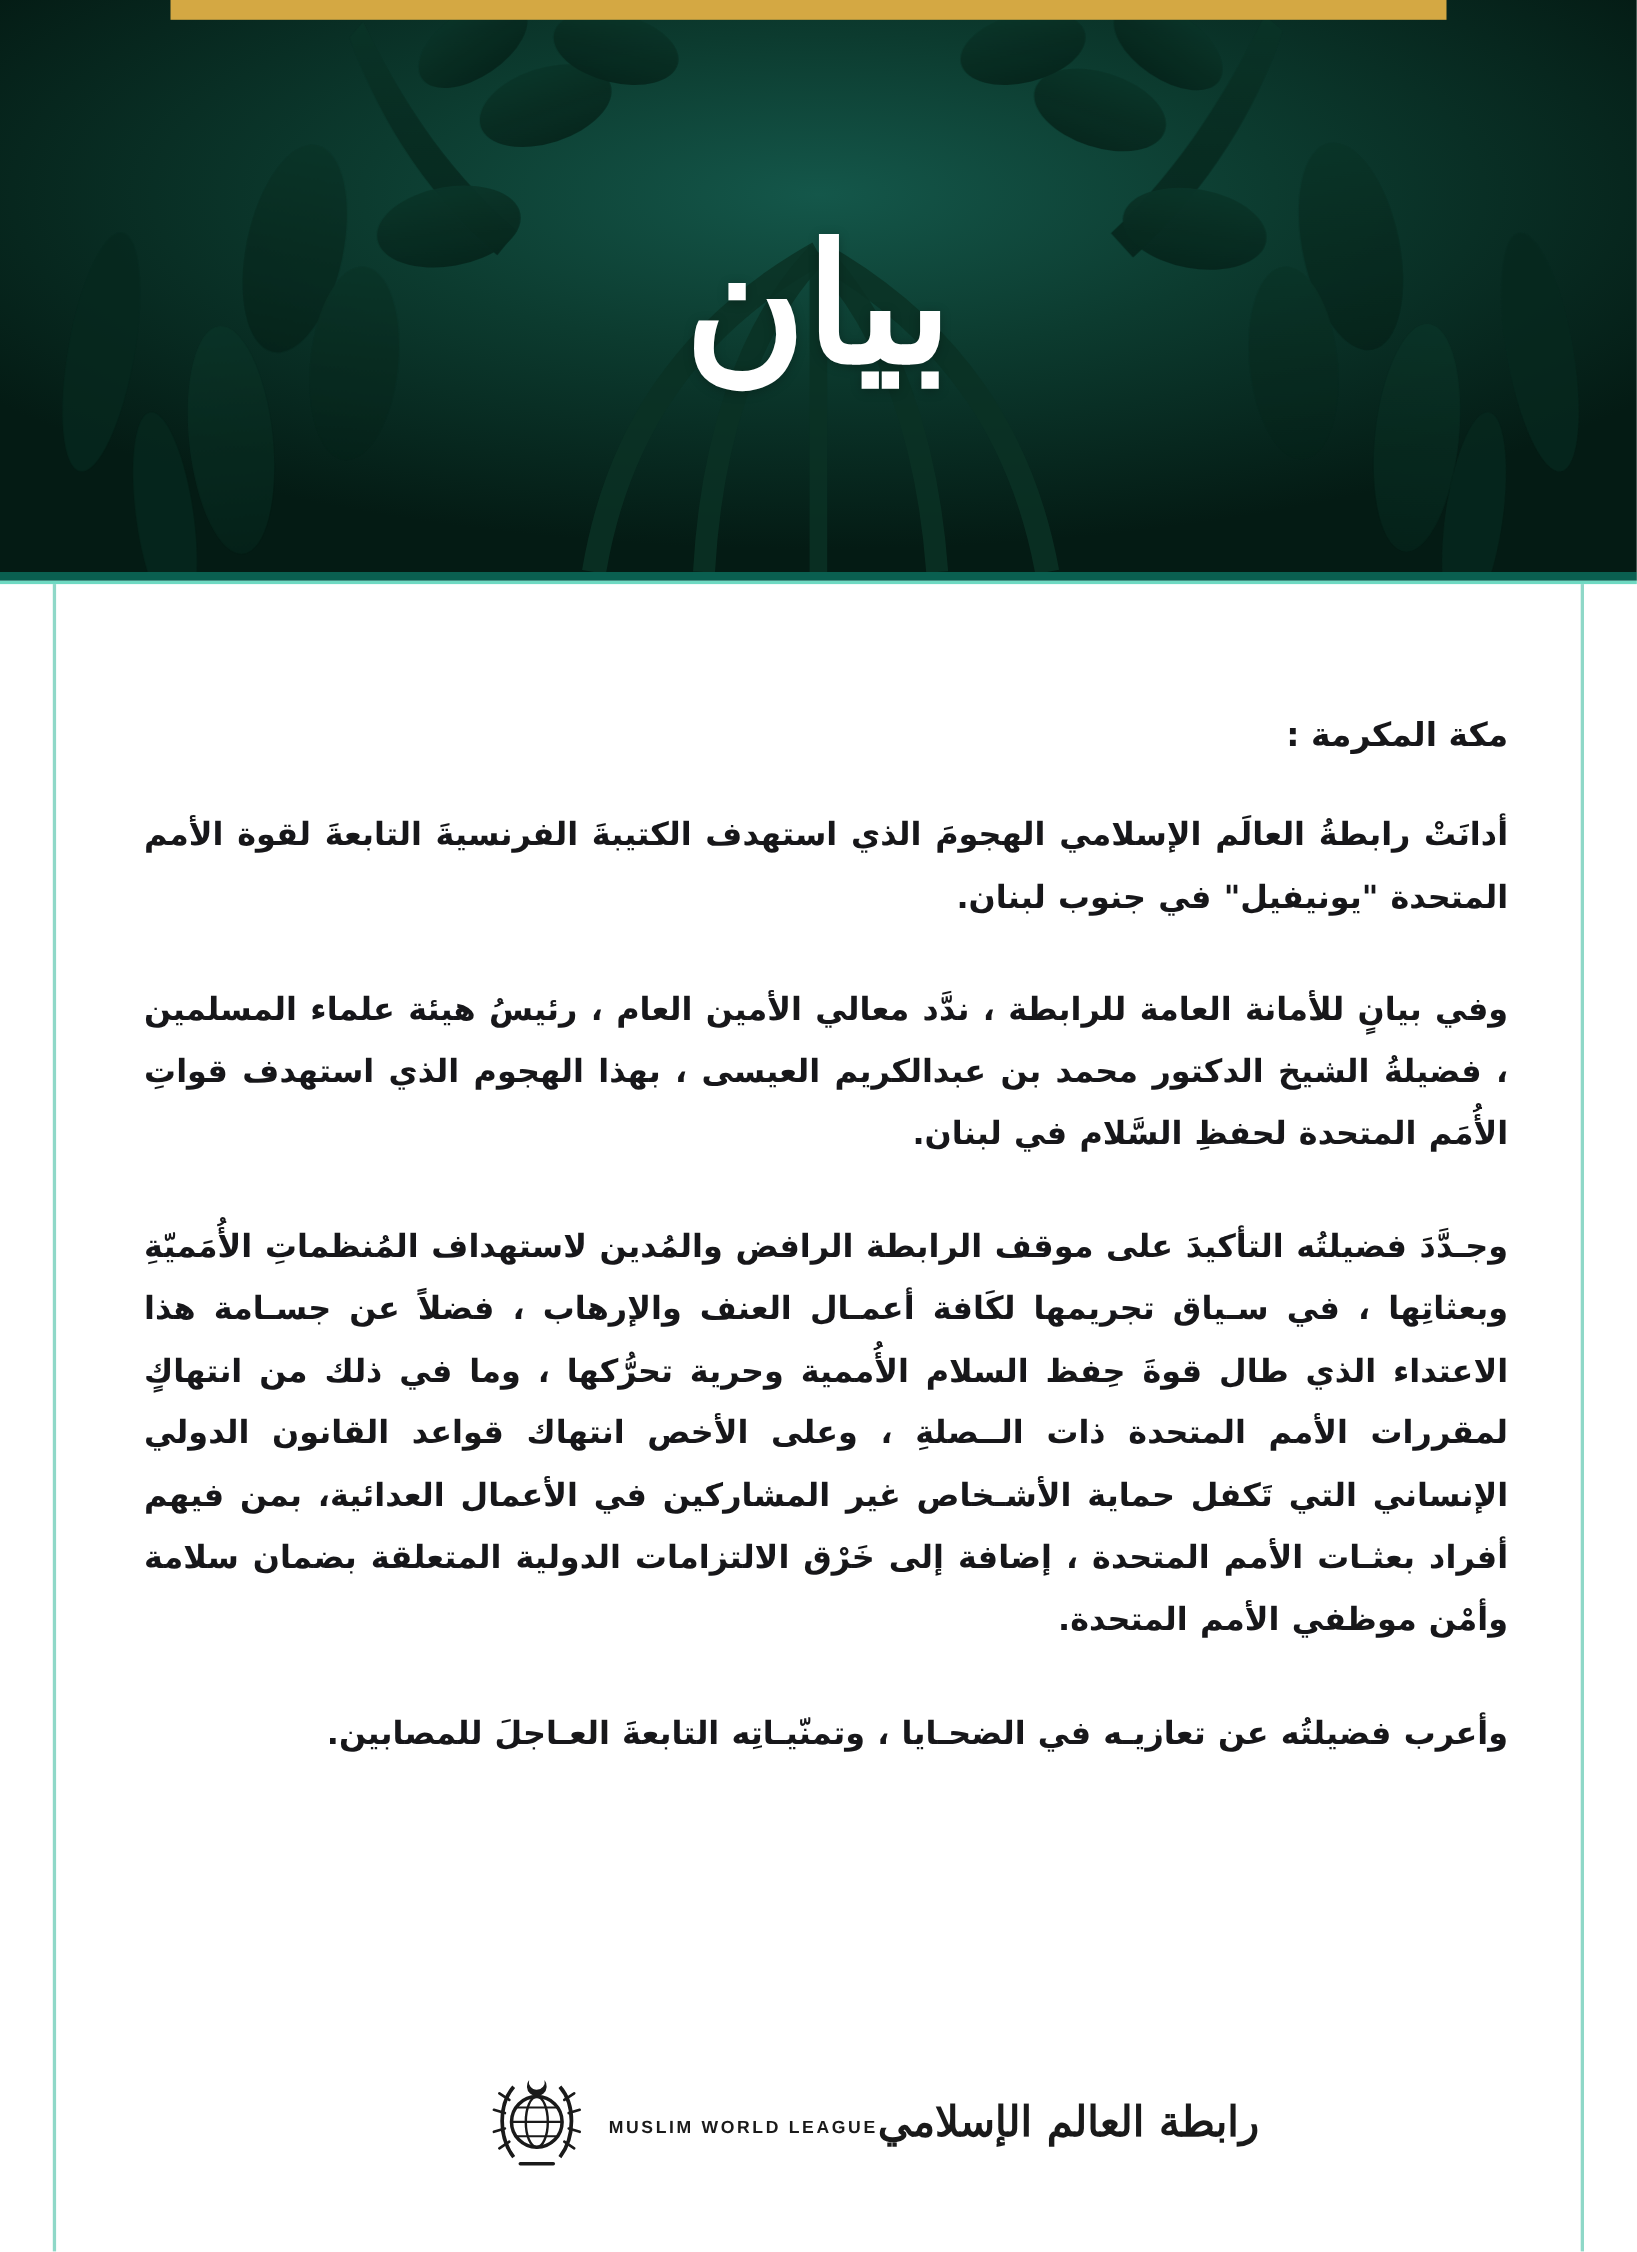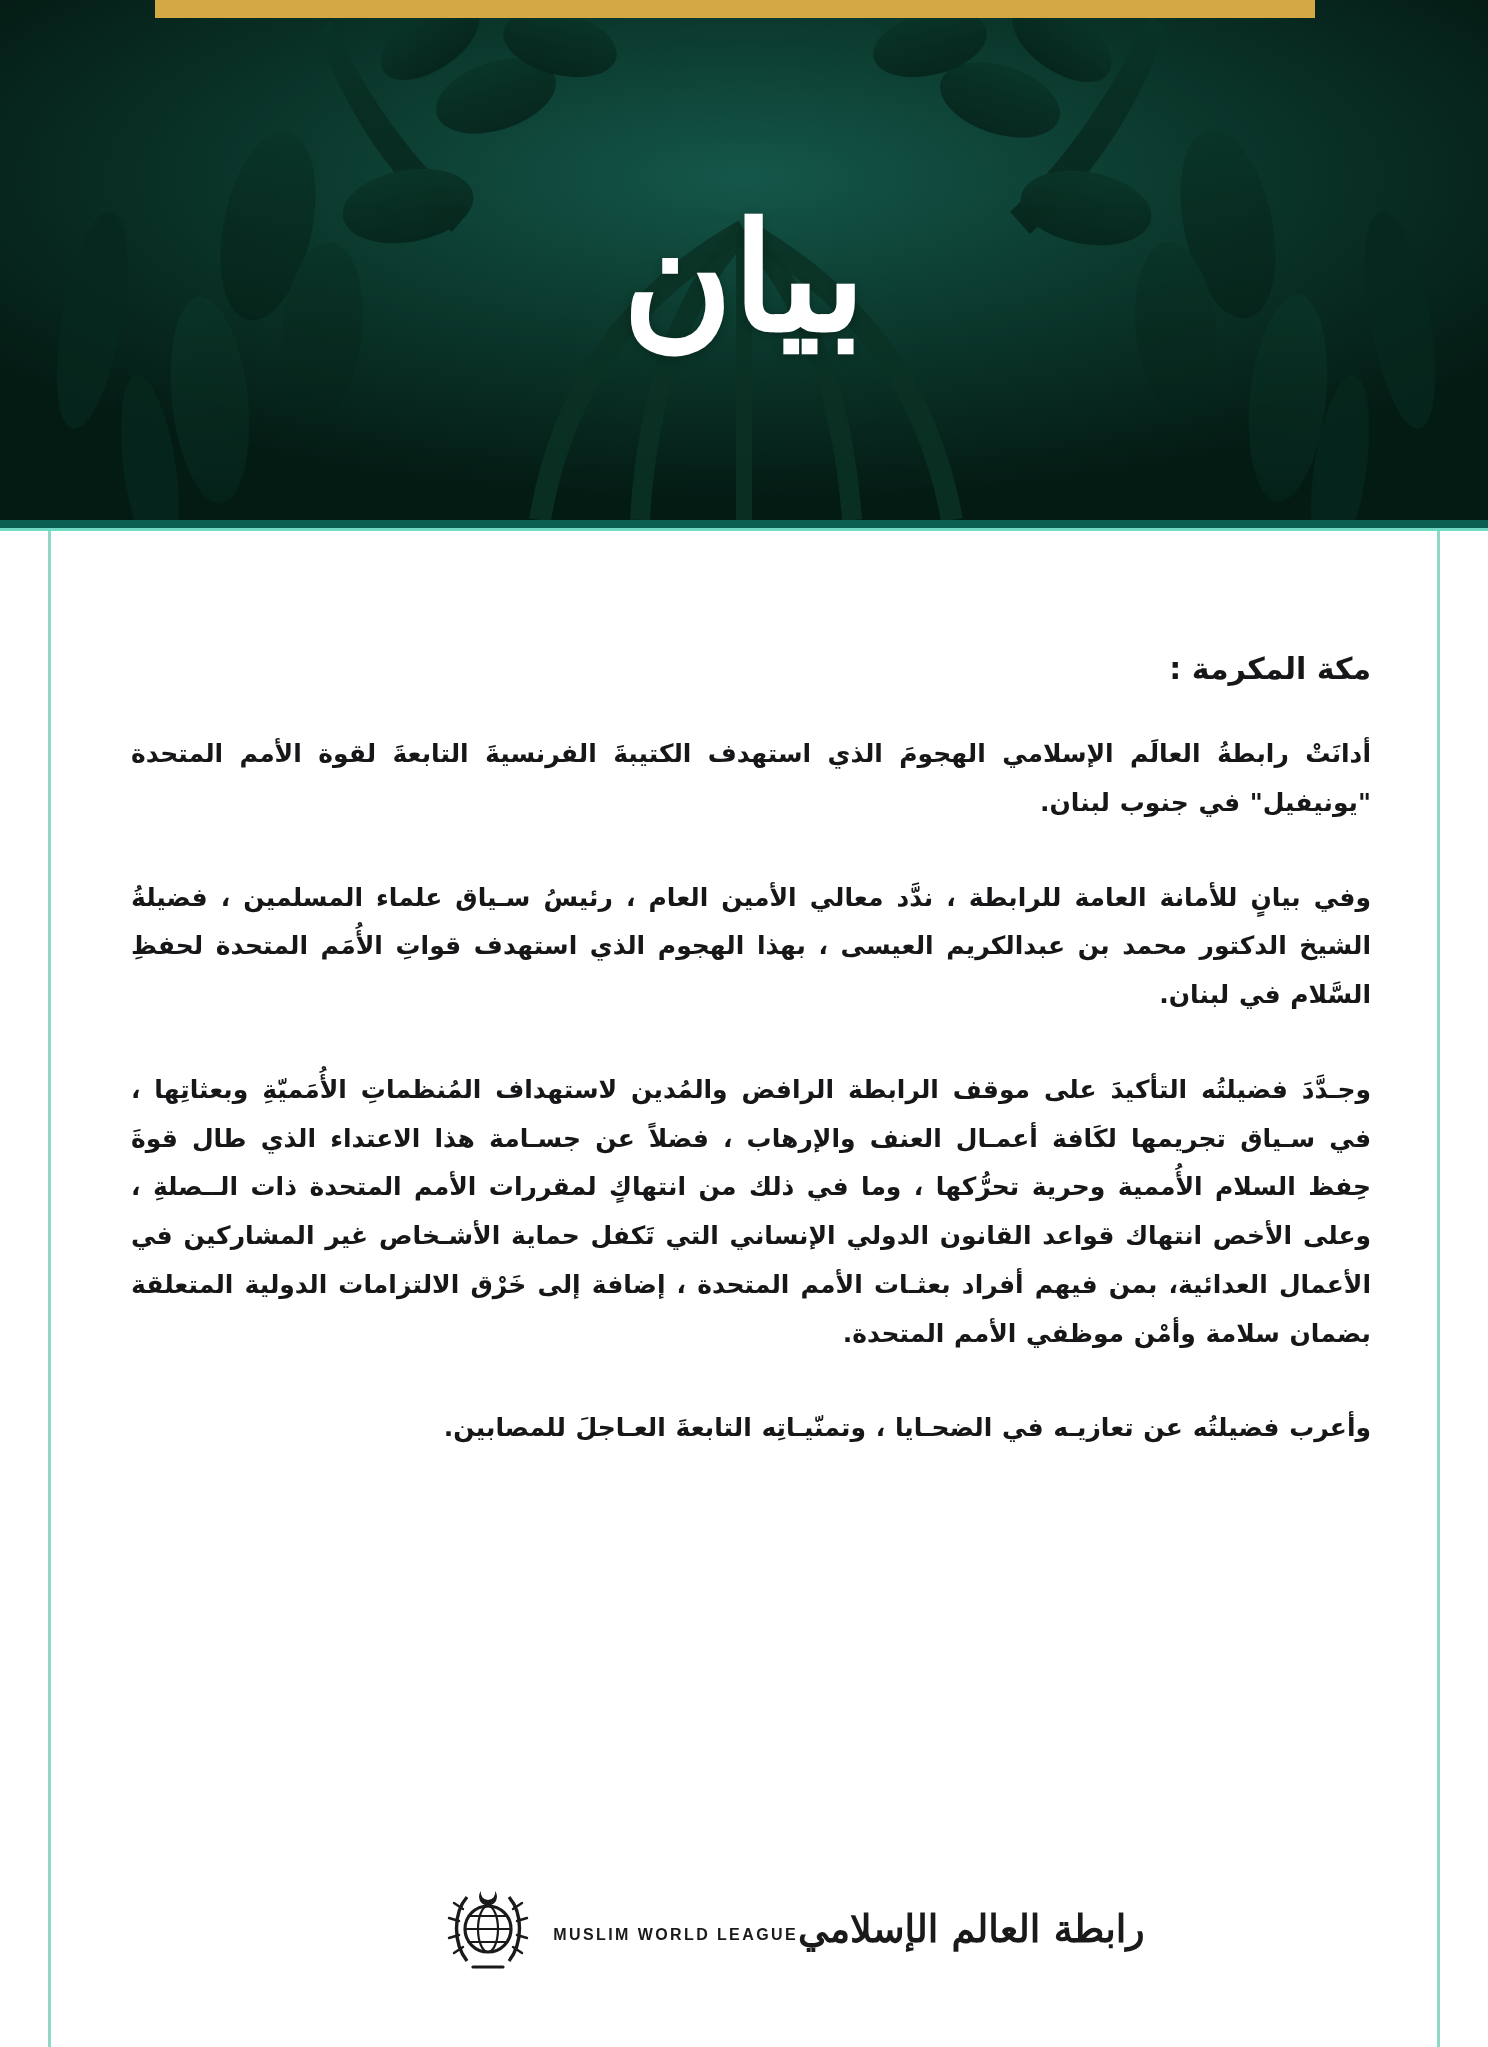--- a/index.html
+++ b/index.html
@@ -132,21 +132,21 @@
 
   .dateline {
     font-size: 30px;
     font-weight: 700;
     text-align: right;
     margin: 0 0 44px 0;
     letter-spacing: 0;
   }
 
   p.body-para {
-    font-size: 25px;
+    font-size: 29px;
     font-weight: 700;
     line-height: 1.95;
     margin: 0 0 46px 0;
     text-align: justify;
     text-align-last: right;
     word-spacing: 1px;
   }
   p.body-para:last-of-type { margin-bottom: 0; }
 
   
@@ -256,21 +256,21 @@
   <div class="side-rule left"></div>
   <div class="side-rule right"></div>
 
   <div class="sheet">
     <div class="content">
 
       <div class="dateline">مكة المكرمة :</div>
 
       <p class="body-para">أدانَتْ رابطةُ العالَم الإسلامي الهجومَ الذي استهدف الكتيبةَ الفرنسيةَ التابعةَ لقوة الأمم المتحدة "يونيفيل" في جنوب لبنان.</p>
 
-      <p class="body-para">وفي بيانٍ للأمانة العامة للرابطة ، ندَّد معالي الأمين العام ، رئيسُ سـياق علماء المسلمين ، فضيلةُ الشيخ الدكتور محمد بن عبدالكريم العيسى ، بهذا الهجوم الذي استهدف قواتِ الأُمَم المتحدة لحفظِ السَّلام في لبنان.</p>
+      <p class="body-para">وفي بيانٍ للأمانة العامة للرابطة ، ندَّد معالي الأمين العام ، رئيسُ هيئة علماء المسلمين ، فضيلةُ الشيخ الدكتور محمد بن عبدالكريم العيسى ، بهذا الهجوم الذي استهدف قواتِ الأُمَم المتحدة لحفظِ السَّلام في لبنان.</p>
 
       <p class="body-para">وجـدَّدَ فضيلتُه التأكيدَ على موقف الرابطة الرافض والمُدين لاستهداف المُنظماتِ الأُمَميّةِ وبعثاتِها ، في سـياق تجريمها لكَافة أعمـال العنف والإرهاب ، فضلاً عن جسـامة هذا الاعتداء الذي طال قوةَ حِفظ السلام الأُممية وحرية تحرُّكها ، وما في ذلك من انتهاكٍ لمقررات الأمم المتحدة ذات الــصلةِ ، وعلى الأخص انتهاك قواعد القانون الدولي الإنساني التي تَكفل حماية الأشـخاص غير المشاركين في الأعمال العدائية، بمن فيهم أفراد بعثـات الأمم المتحدة ، إضافة إلى خَرْق الالتزامات الدولية المتعلقة بضمان سلامة وأمْن موظفي الأمم المتحدة.</p>
 
       <p class="body-para">وأعرب فضيلتُه عن تعازيـه في الضحـايا ، وتمنّيـاتِه التابعةَ العـاجلَ للمصابين.</p>
 
     </div>
 
     <div class="footer">
 
       <div class="wordmark">

